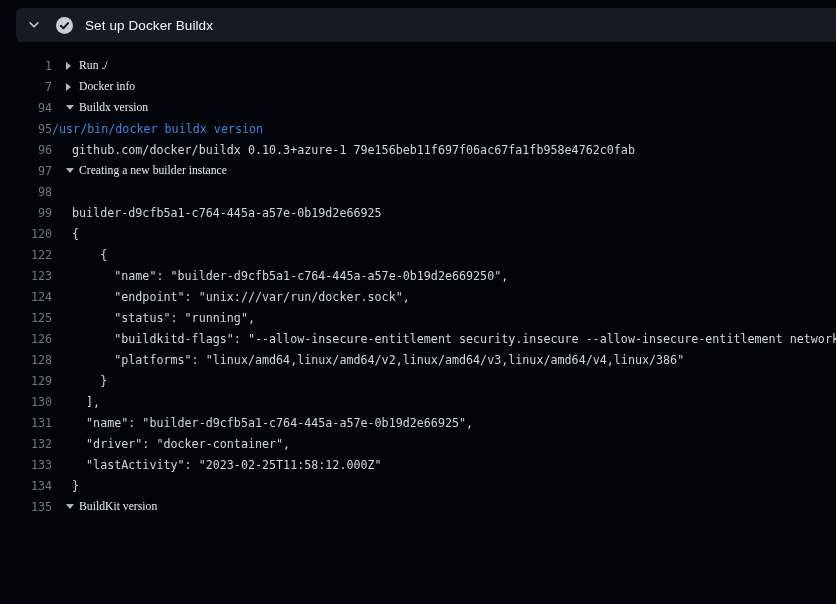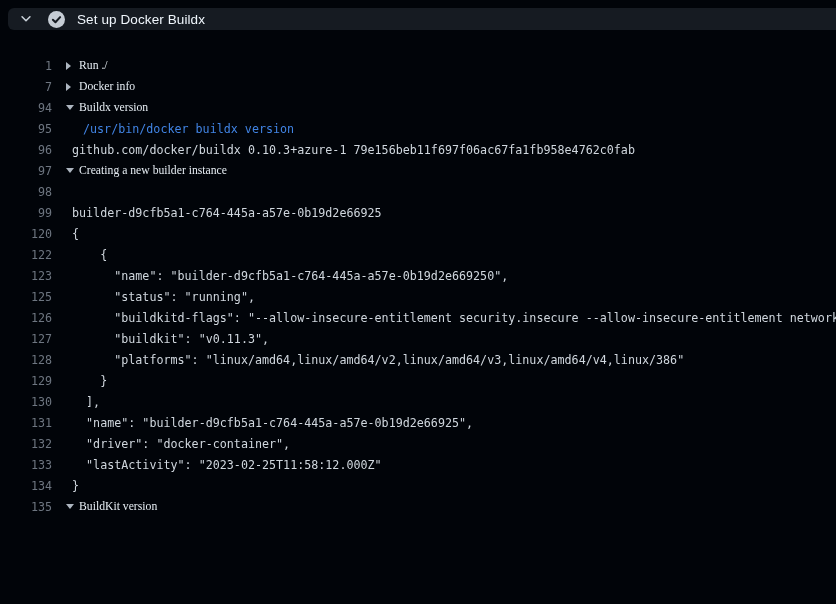--- a/index.html
+++ b/index.html
@@ -6,22 +6,22 @@
   html, body { margin: 0; padding: 0; }
   body {
     width: 836px; height: 604px;
     background: var(--page-bg, #010409);
     overflow: hidden;
     position: relative;
     font-family: "Liberation Sans", sans-serif;
   }
   .step-header {
     position: absolute;
-    left: 8px; top: 8px; right: 0;
-    height: 22px;
+    left: 16px; top: 8px; right: 0;
+    height: 34px;
     background: var(--header-bg, #161b22);
     border-radius: 6px 0 0 6px;
     display: flex;
     align-items: center;
     cursor: pointer;
   }
   .chevron {
     margin-left: 10px;
     width: 16px; height: 16px;
     display: flex; align-items: center; justify-content: center;
@@ -76,21 +76,21 @@
     border-bottom: 4px solid transparent;
   }
   .tri-down {
     width: 0; height: 0;
     border-top: 5px solid var(--arrow, #adb6c0);
     border-left: 4px solid transparent;
     border-right: 4px solid transparent;
   }
   .text { flex: none; }
   .group-title { color: var(--group-title, #e6edf3); cursor: pointer; font-family: Liberation Serif, serif; }
-  .command { color: var(--command, #4184e4); margin-left: 31px; }
+  .command { color: var(--command, #4184e4); }
   .output  { color: var(--output, #d0d7de); margin-left: 20px; }
 </style>
 </head>
 <body style="--page-bg: #010409; --header-bg: #161b22; --title: #f0f6fc; --line-number: #6e7681; --arrow: #adb6c0; --group-title: #e6edf3; --command: #4184e4; --output: #d0d7de; --check-circle-bg: #c6cdd5; --check-mark: #161b22;">
 
 <div class="step-header">
   <span class="chevron">
     <svg width="14" height="14" viewBox="0 0 16 16">
       <path d="M3.5 5.5 L8 10 L12.5 5.5" fill="none" stroke="#c9d1d9" stroke-width="1.8" stroke-linecap="round" stroke-linejoin="round"></path>
     </svg>
@@ -109,23 +109,23 @@
     <div class="row"><span class="num">7</span><span class="arrow-wrap"><span class="tri-right"></span></span><span class="text group-title">Docker info</span></div>
     <div class="row"><span class="num">94</span><span class="arrow-wrap"><span class="tri-down"></span></span><span class="text group-title">Buildx version</span></div>
     <div class="row"><span class="num">95</span><span class="text command">/usr/bin/docker buildx version</span></div>
     <div class="row"><span class="num">96</span><span class="text output">github.com/docker/buildx 0.10.3+azure-1 79e156beb11f697f06ac67fa1fb958e4762c0fab</span></div>
     <div class="row"><span class="num">97</span><span class="arrow-wrap"><span class="tri-down"></span></span><span class="text group-title">Creating a new builder instance</span></div>
     <div class="row"><span class="num">98</span></div>
     <div class="row"><span class="num">99</span><span class="text output">builder-d9cfb5a1-c764-445a-a57e-0b19d2e66925</span></div>
     <div class="row"><span class="num">120</span><span class="text output">{</span></div>
     <div class="row"><span class="num">122</span><span class="text output">    {</span></div>
     <div class="row"><span class="num">123</span><span class="text output">      "name": "builder-d9cfb5a1-c764-445a-a57e-0b19d2e669250",</span></div>
+    <div class="row"><span class="num">124</span><span class="text output">      "endpoint": "unix:///var/run/docker.sock",</span></div>
     <div class="row"><span class="num">125</span><span class="text output">      "status": "running",</span></div>
     <div class="row"><span class="num">126</span><span class="text output">      "buildkitd-flags": "--allow-insecure-entitlement security.insecure --allow-insecure-entitlement network.host",</span></div>
-    <div class="row"><span class="num">127</span><span class="text output">      "buildkit": "v0.11.3",</span></div>
     <div class="row"><span class="num">128</span><span class="text output">      "platforms": "linux/amd64,linux/amd64/v2,linux/amd64/v3,linux/amd64/v4,linux/386"</span></div>
     <div class="row"><span class="num">129</span><span class="text output">    }</span></div>
     <div class="row"><span class="num">130</span><span class="text output">  ],</span></div>
     <div class="row"><span class="num">131</span><span class="text output">  "name": "builder-d9cfb5a1-c764-445a-a57e-0b19d2e66925",</span></div>
     <div class="row"><span class="num">132</span><span class="text output">  "driver": "docker-container",</span></div>
     <div class="row"><span class="num">133</span><span class="text output">  "lastActivity": "2023-02-25T11:58:12.000Z"</span></div>
     <div class="row"><span class="num">134</span><span class="text output">}</span></div>
     <div class="row"><span class="num">135</span><span class="arrow-wrap"><span class="tri-down"></span></span><span class="text group-title">BuildKit version</span></div>
     <div class="row"></div>
   </div>

